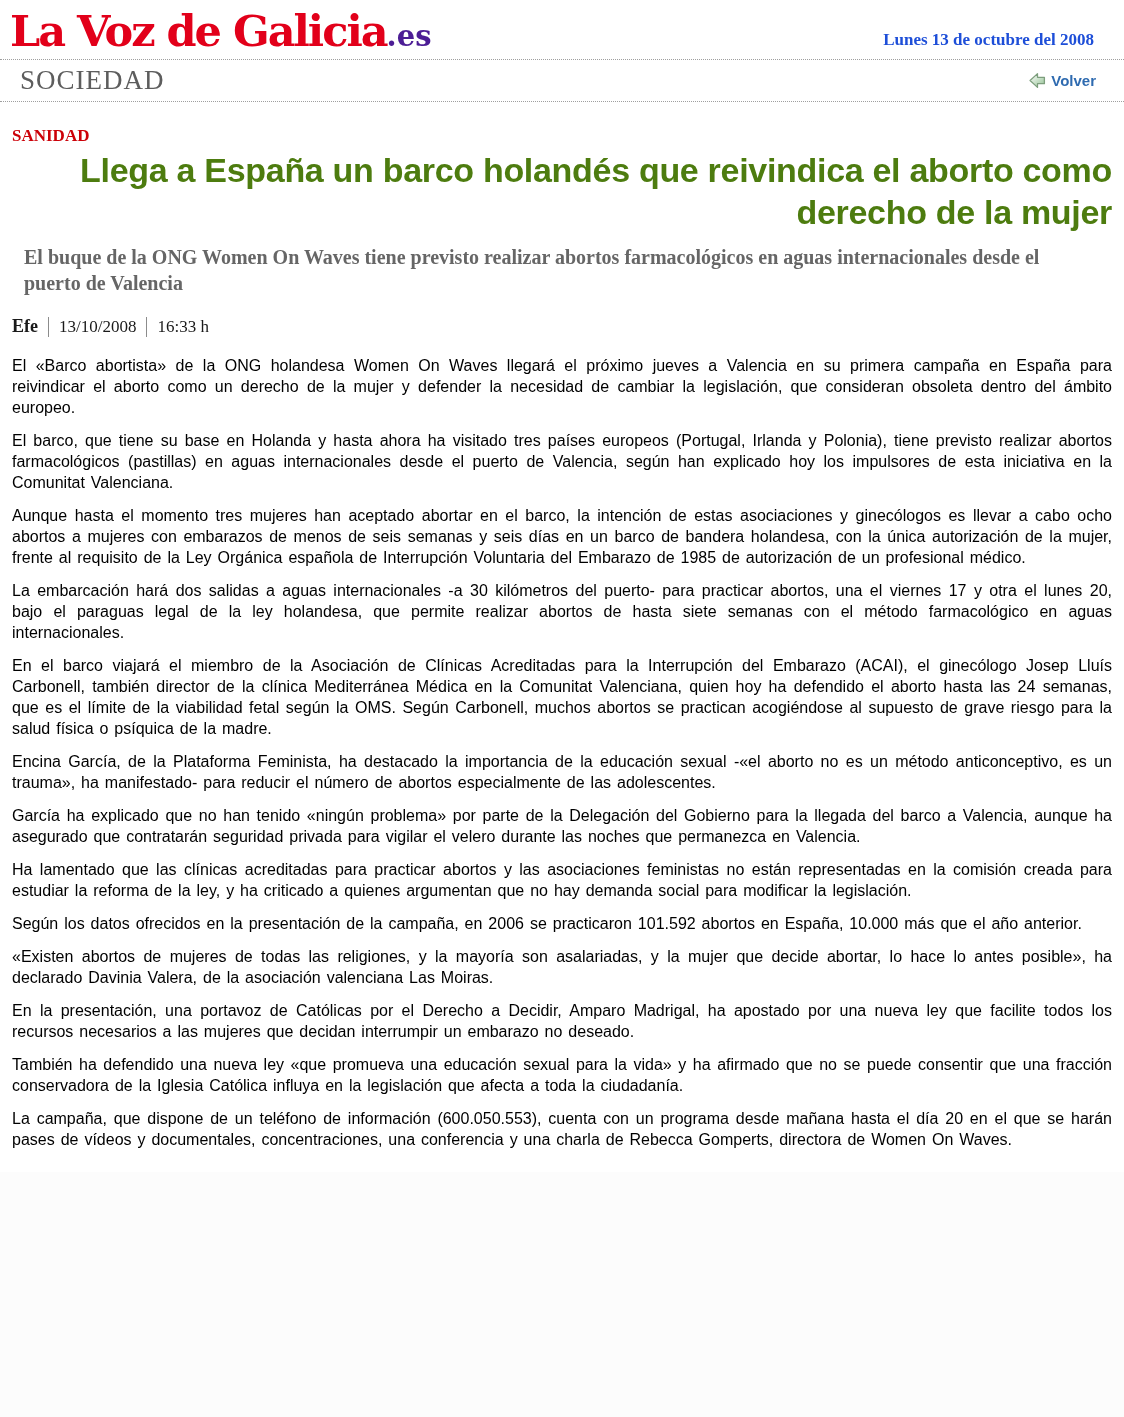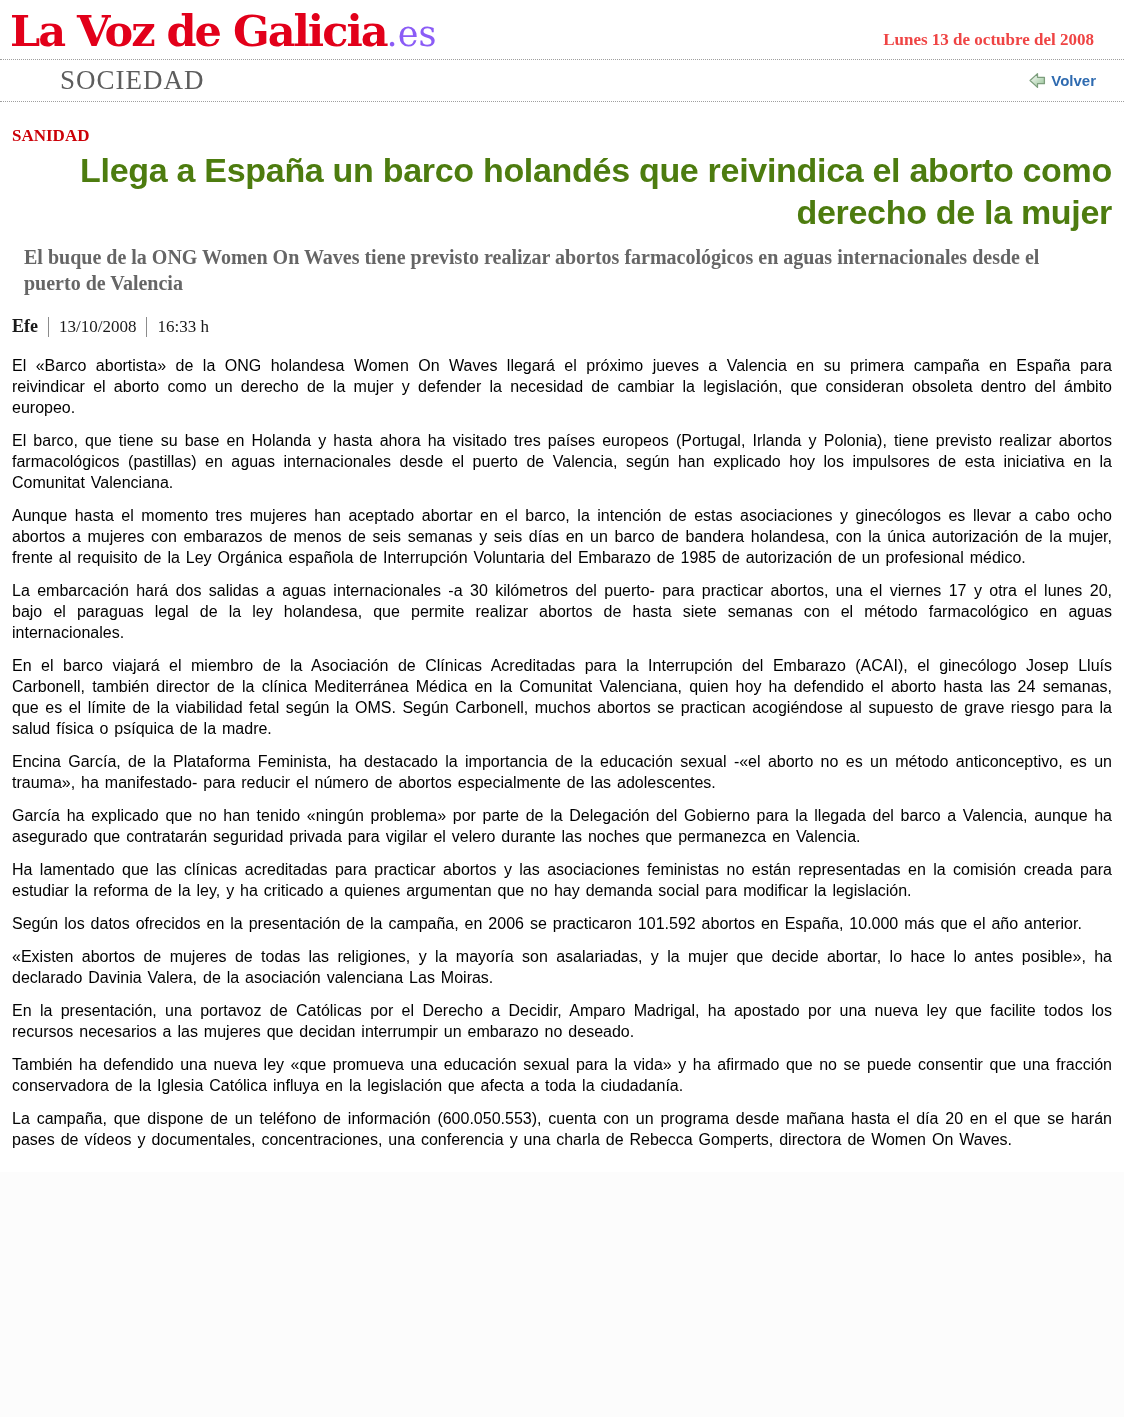--- a/index.html
+++ b/index.html
@@ -24,46 +24,45 @@
   .logo {
     font-family: "DejaVu Serif", serif;
     font-weight: bold;
     font-size: 43px;
     line-height: 1;
     color: #e2001a;
     letter-spacing: -2px;
     cursor: pointer;
   }
   .logo .suffix {
-    color: #8b5cf6;
-    font-weight: normal;
-    font-size: 35px;
+    color: #4c1d95;
+    font-weight: bold;
+    font-size: 29px;
     letter-spacing: 0;
   }
   .masthead-date {
     font-family: "Liberation Serif", serif;
     font-weight: bold;
     font-size: 17px;
-    color: #ef4444;
+    color: #1d4ed8;
     padding: 0 16px 3px 0;
     white-space: nowrap;
   }
   .section-row {
     display: flex;
     justify-content: space-between;
     align-items: center;
     padding: 5px 14px 5px 20px;
     border-bottom: 1px dotted #9f9f9f;
   }
   .section-title {
     font-family: "Liberation Serif", serif;
     font-size: 27px;
     color: #5d5d5d;
     letter-spacing: 1px;
-    margin-left: 40px;
   }
   .back-link {
     display: flex;
     align-items: center;
     gap: 5px;
     color: #2f6bb0;
     font-size: 15px;
     font-weight: bold;
     text-decoration: none;
     padding-right: 14px;

